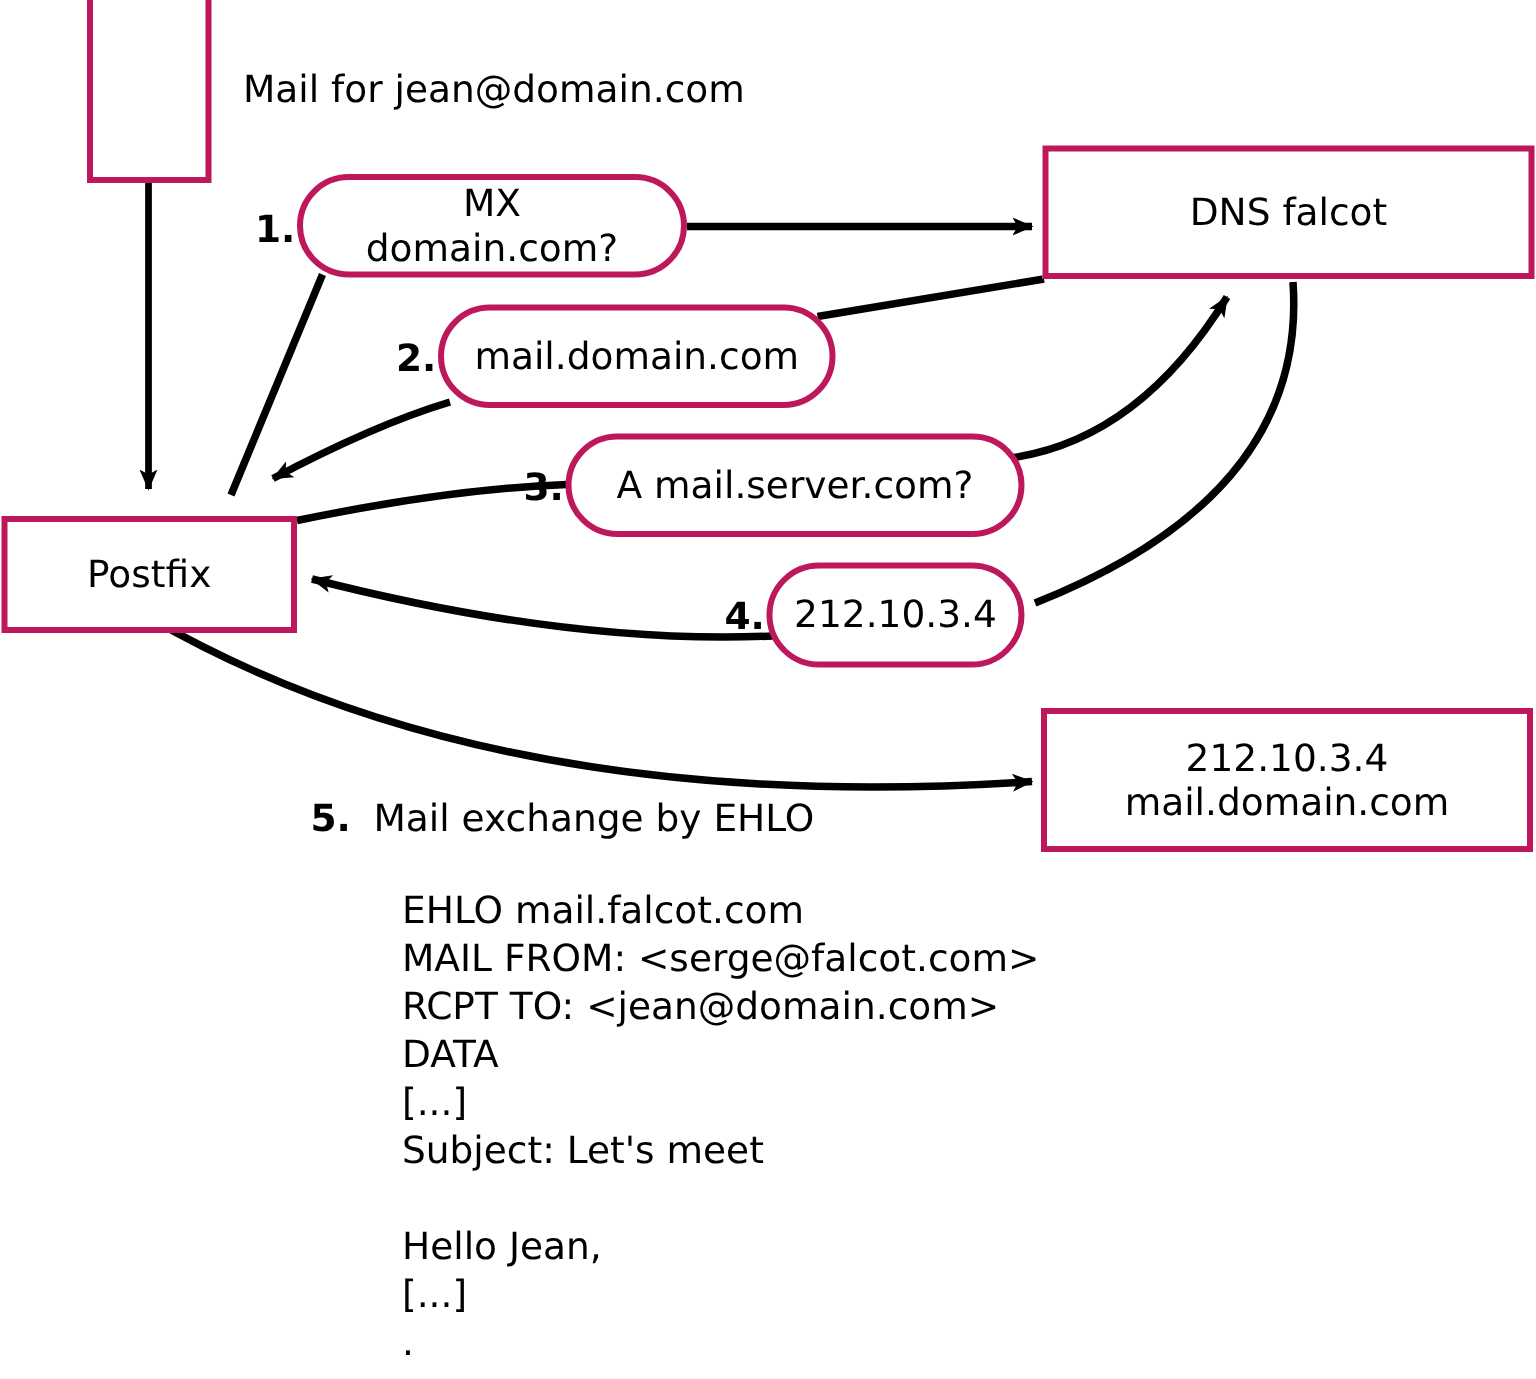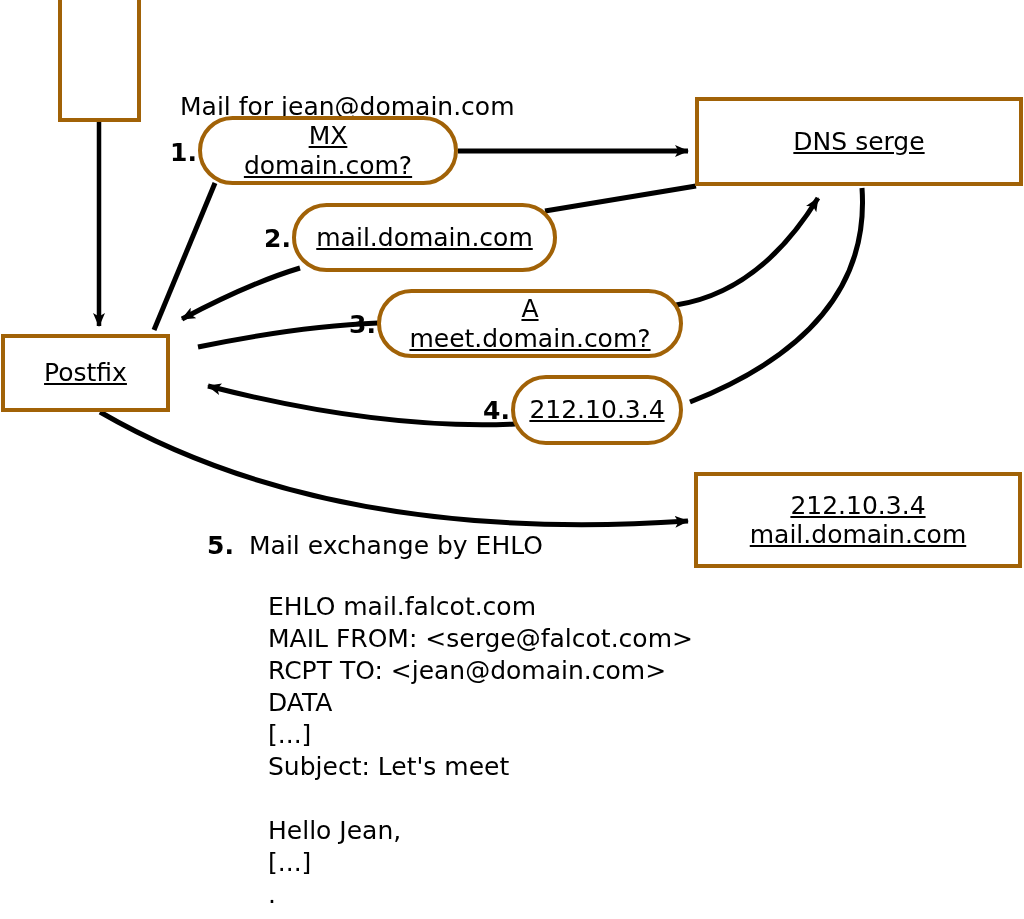--- a/index.html
+++ b/index.html
@@ -23,35 +23,34 @@
     position: absolute;
     left: 0;
     top: 0;
     width: 1024px;
     height: 919px;
   }
   .node {
     position: absolute;
     box-sizing: border-box;
     background: #ffffff;
-    border: 4px solid #a16207;
+    border: 4px solid #be185d;
     display: flex;
     align-items: center;
     justify-content: center;
     text-align: center;
     line-height: 1.18;
-    text-decoration: underline;
   }
   .rect { border-radius: 0; }
   .bubble {
     border-radius: 999px;
     padding: 0 22px;
   }
   .nd-client  { left: 58px;  top: -8px;  width: 83px;  height: 130px; }
-  .nd-postfix { left: 1px;   top: 334px; width: 169px; height: 78px;  font-size: 25px; }
+  .nd-postfix { left: 1px;   top: 344px; width: 197px; height: 78px;  font-size: 25px; }
   .nd-dns     { left: 695px; top: 97px;  width: 328px; height: 89px;  font-size: 25px; }
   .nd-mail    { left: 694px; top: 472px; width: 328px; height: 96px;  font-size: 25px; }
 
   .bb-1 { left: 198px; top: 116px; width: 260px; height: 69px; font-size: 25px; }
   .bb-2 { left: 292px; top: 203px; width: 265px; height: 69px; font-size: 25px; }
   .bb-3 { left: 377px; top: 289px; width: 306px; height: 69px; font-size: 25px; }
   .bb-4 { left: 511px; top: 375px; width: 172px; height: 70px; font-size: 25px; }
 
   .step-num {
     position: absolute;
@@ -65,21 +64,21 @@
   .sn-3 { left: 349px; top: 312px; }
   .sn-4 { left: 483px; top: 398px; }
   .sn-5 { left: 207px; top: 533px; }
 
   .plain-label {
     position: absolute;
     font-size: 25px;
     line-height: 1;
     white-space: nowrap;
   }
-  .lb-mailfor { left: 180px; top: 47px; margin-top: 47px; }
+  .lb-mailfor { left: 162px; top: 47px; }
   .lb-step5   { left: 249px; top: 533px; }
 
   .smtp-block {
     position: absolute;
     left: 249px;
     top: 591px;
     font-size: 25px;
     line-height: 32px;
     white-space: pre;
     margin-left: 19px;
@@ -127,27 +126,27 @@
   <div class="step-num sn-1">1.</div>
   <div class="step-num sn-2">2.</div>
   <div class="step-num sn-3">3.</div>
   <div class="step-num sn-4">4.</div>
   <div class="step-num sn-5">5.</div>
 
   <div class="node bubble bb-1">MX domain.com?</div>
 
   <div class="node bubble bb-2">mail.domain.com</div>
 
-  <div class="node bubble bb-3">A meet.domain.com?</div>
+  <div class="node bubble bb-3">A mail.server.com?</div>
 
   <div class="node bubble bb-4">212.10.3.4</div>
 
   <div class="node rect nd-postfix">Postfix</div>
 
-  <div class="node rect nd-dns">DNS serge</div>
+  <div class="node rect nd-dns">DNS falcot</div>
 
   <div class="node rect nd-mail">
     <div>
       <div>212.10.3.4</div>
       <div>mail.domain.com</div>
     </div>
   </div>
 
   <div class="plain-label lb-step5">Mail exchange by EHLO</div>
 

